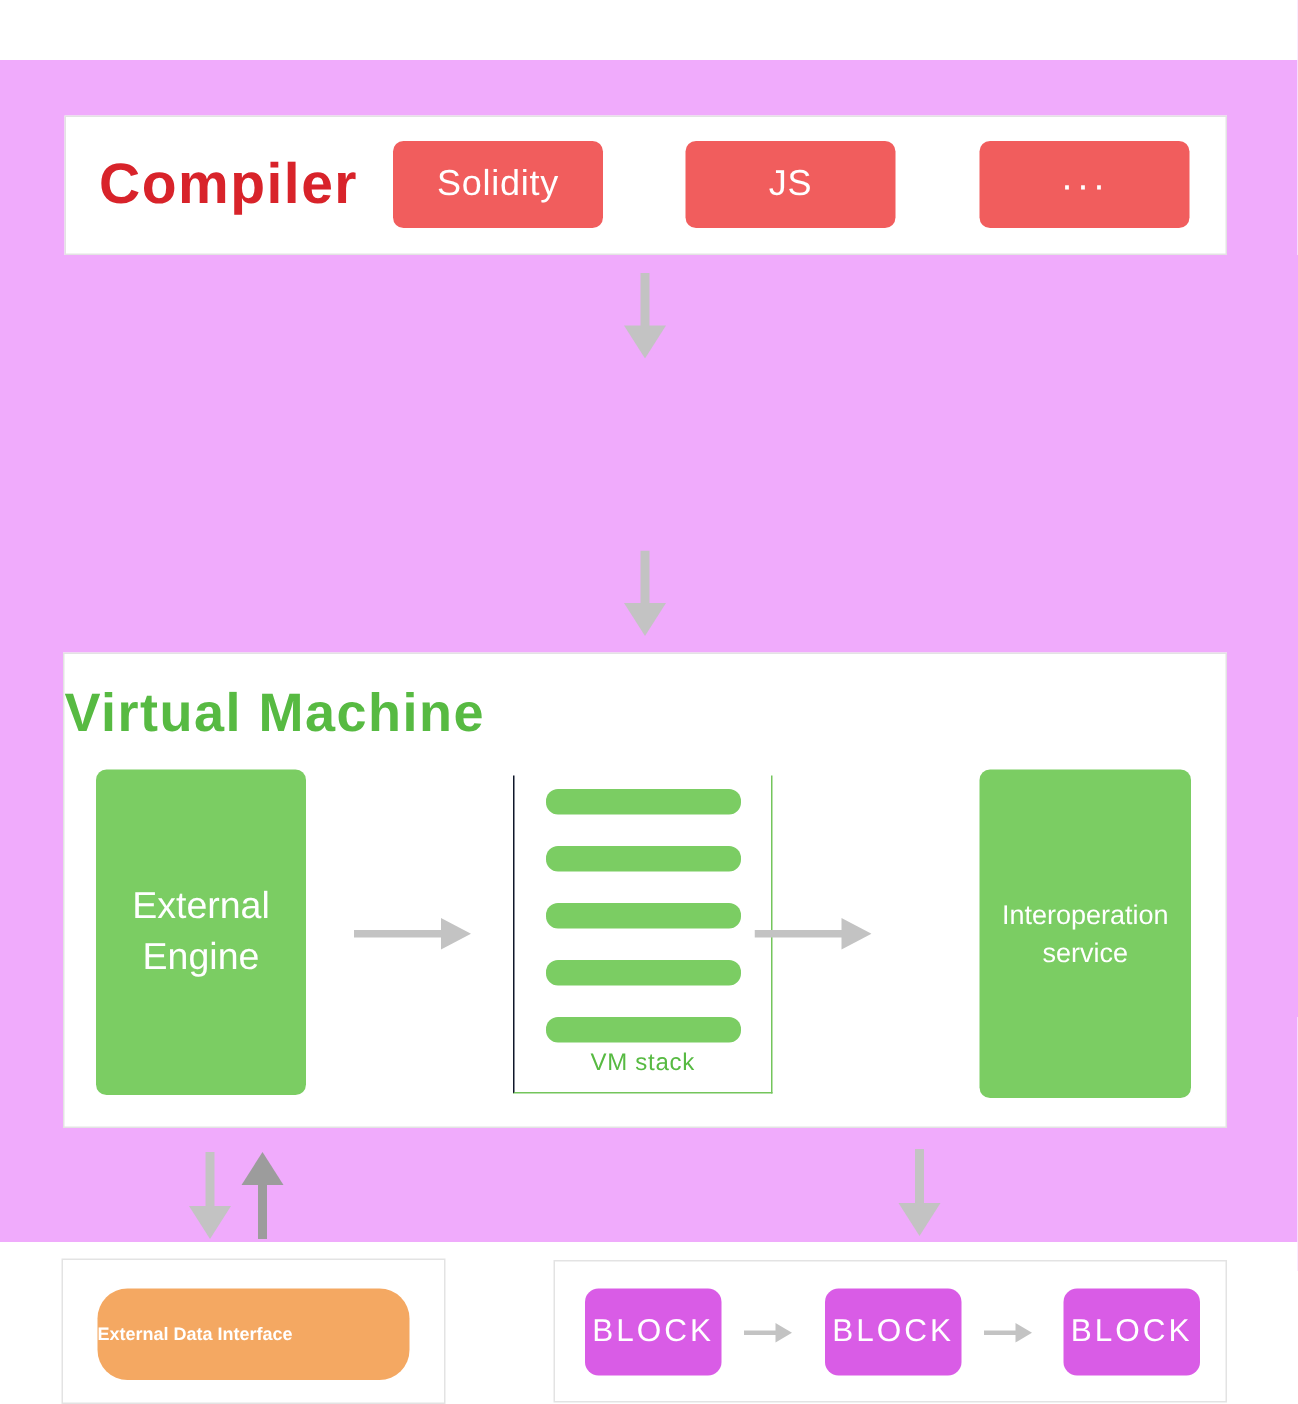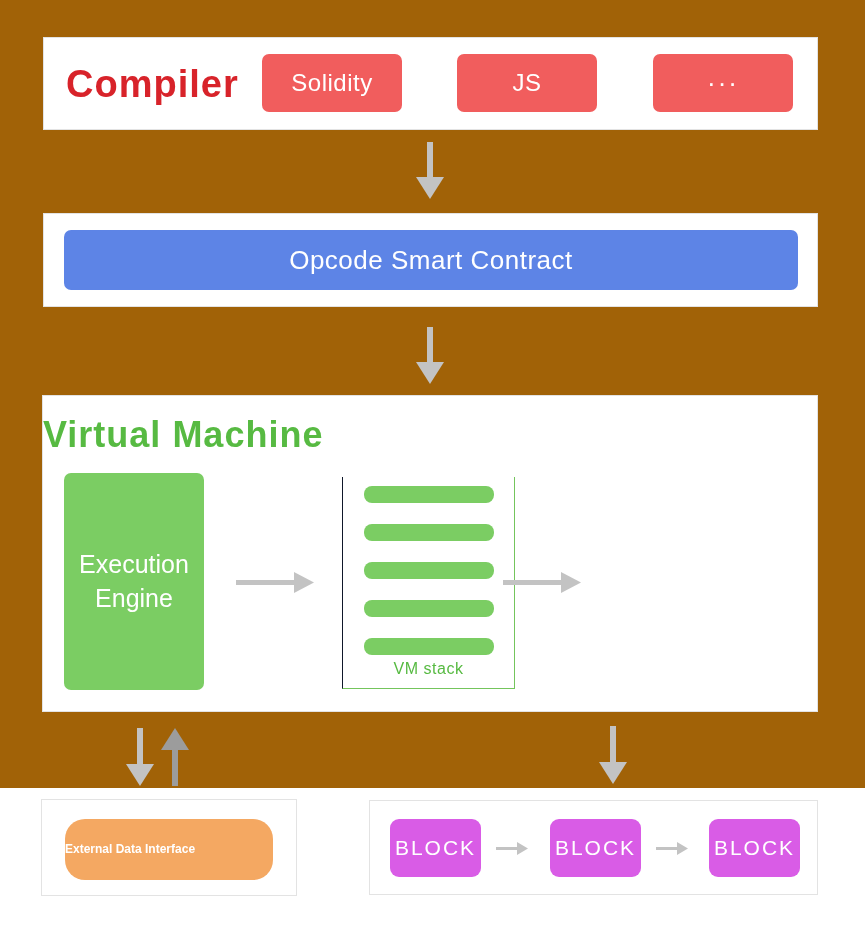--- a/index.html
+++ b/index.html
@@ -2,21 +2,21 @@
 <html><head>
 <meta charset="utf-8">
 <style>
   * { margin: 0; padding: 0; box-sizing: border-box; }
   html, body { background: #ffffff; }
   body {
     font-family: "Liberation Sans", sans-serif;
     width: 865px; height: 936px;
     position: relative; overflow: hidden;
   }
-  .canvas { position: relative; width: 865px; height: 788px; background: #a16207; }
+  .canvas { position: relative; width: 865px; height: 788px; background: #f0abfc; margin-top: 40px; }
   .section {
     position: absolute;
     border: 1px solid #e3e3e3;
     background: #ffffff;
   }
   
   .compiler-section { left: 43px; top: 37px; width: 775px; height: 93px; }
   .compiler-title {
     position: absolute; left: 22px; top: 50%; transform: translateY(-50%);
     font-size: 38px; font-weight: 700; color: #d8232a; letter-spacing: 1px;
@@ -99,34 +99,31 @@
     <div class="lang-btn b1">JS</div>
     <div class="lang-btn b0">Solidity</div>
     <div class="lang-btn b2">···</div>
   </div>
 
   <svg class="arrow" style="left:412px; top:142px;" width="36" height="57" viewBox="0 0 36 57">
     <rect x="15" y="0" width="6" height="37" fill="#c3c3c3"></rect>
     <polygon points="4,35 32,35 18,57" fill="#c3c3c3"></polygon>
   </svg>
 
-  <div class="section opcode-section">
-    <div class="opcode-bar">Opcode Smart Contract</div>
-  </div>
 
   <svg class="arrow" style="left:412px; top:327px;" width="36" height="57" viewBox="0 0 36 57">
     <rect x="15" y="0" width="6" height="37" fill="#c3c3c3"></rect>
     <polygon points="4,35 32,35 18,57" fill="#c3c3c3"></polygon>
   </svg>
 
   <div class="section vm-section">
     <div class="vm-title">Virtual Machine</div>
 
     <div class="green-box exec-box">
-      <div class="inner">Execution Engine</div>
+      <div class="inner">External Engine</div>
     </div>
 
     <svg class="arrow" style="left:193px; top:174px;" width="78" height="26" viewBox="0 0 78 26">
       <rect x="0" y="10" width="60" height="5" fill="#c3c3c3"></rect>
       <polygon points="58,2 78,12.5 58,23" fill="#c3c3c3"></polygon>
     </svg>
 
     <div class="vm-stack">
       <div class="stack-bar"></div>
       <div class="stack-bar"></div>
@@ -134,20 +131,23 @@
       <div class="stack-bar"></div>
       <div class="stack-bar"></div>
       <div class="stack-label">VM stack</div>
     </div>
 
     <svg class="arrow" style="left:460px; top:174px;" width="78" height="26" viewBox="0 0 78 26">
       <rect x="0" y="10" width="60" height="5" fill="#c3c3c3"></rect>
       <polygon points="58,2 78,12.5 58,23" fill="#c3c3c3"></polygon>
     </svg>
 
+    <div class="green-box interop-box">
+      <div class="inner">Interoperation service</div>
+    </div>
   </div>
 
   <svg class="arrow" style="left:122px; top:728px;" width="36" height="58" viewBox="0 0 36 58">
     <rect x="15" y="0" width="6" height="38" fill="#c3c3c3"></rect>
     <polygon points="4,36 32,36 18,58" fill="#c3c3c3"></polygon>
   </svg>
   <svg class="arrow" style="left:157px; top:728px;" width="36" height="58" viewBox="0 0 36 58">
     <rect x="15" y="20" width="6" height="38" fill="#9c9c9c"></rect>
     <polygon points="4,22 32,22 18,0" fill="#9c9c9c"></polygon>
   </svg>

